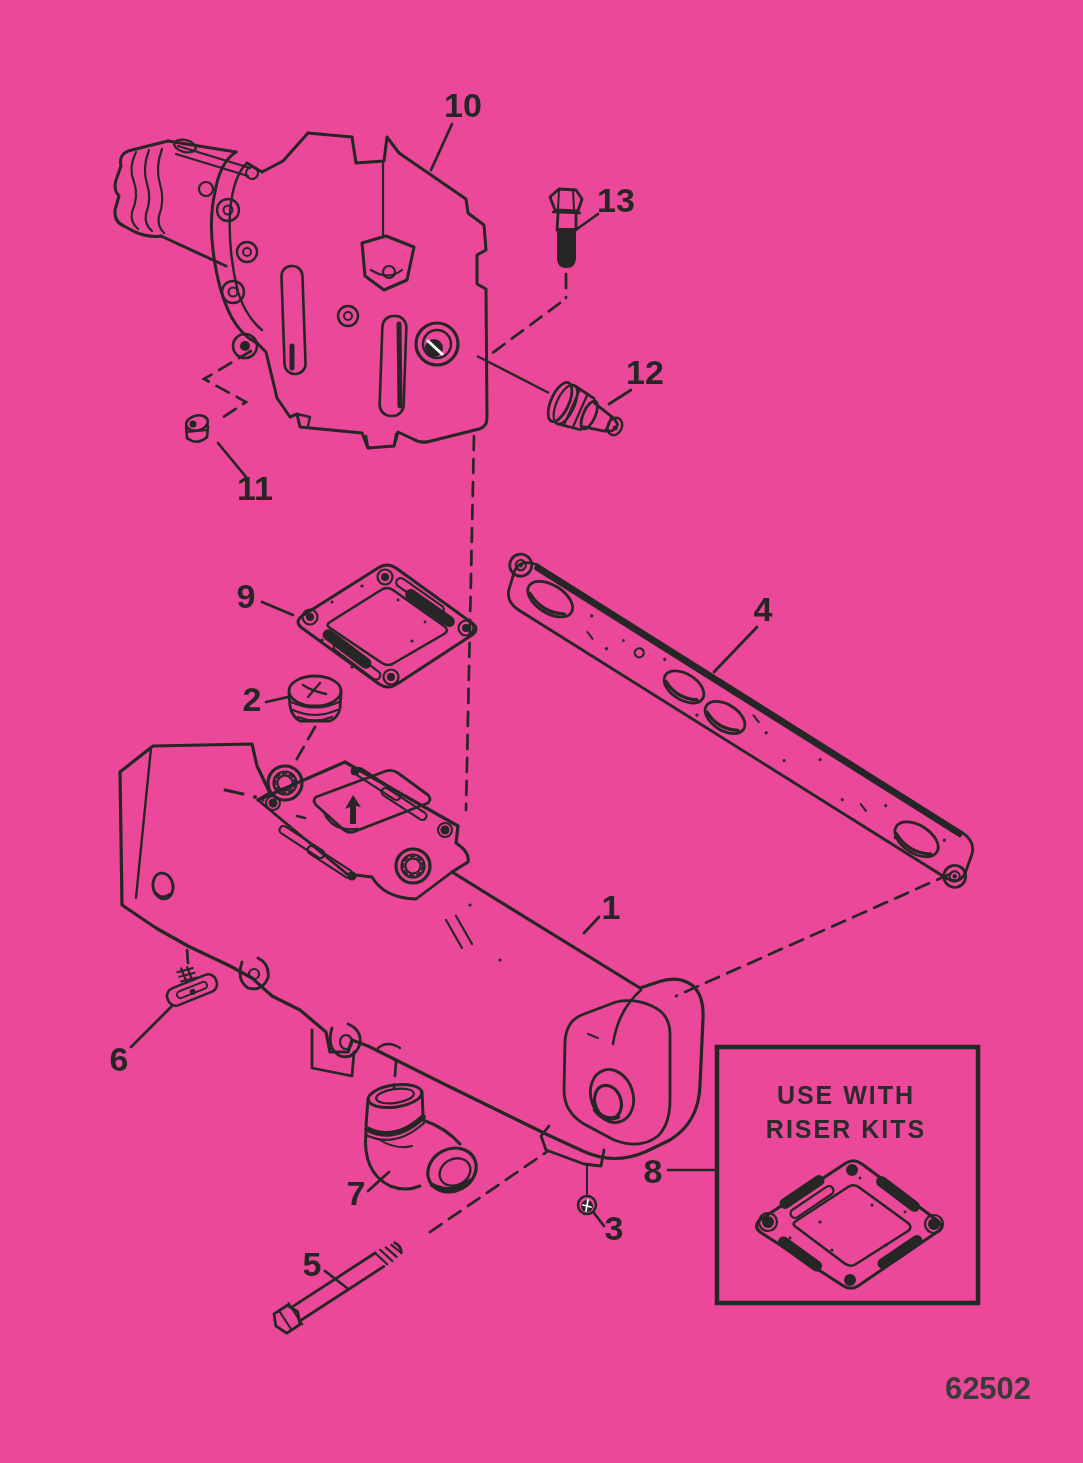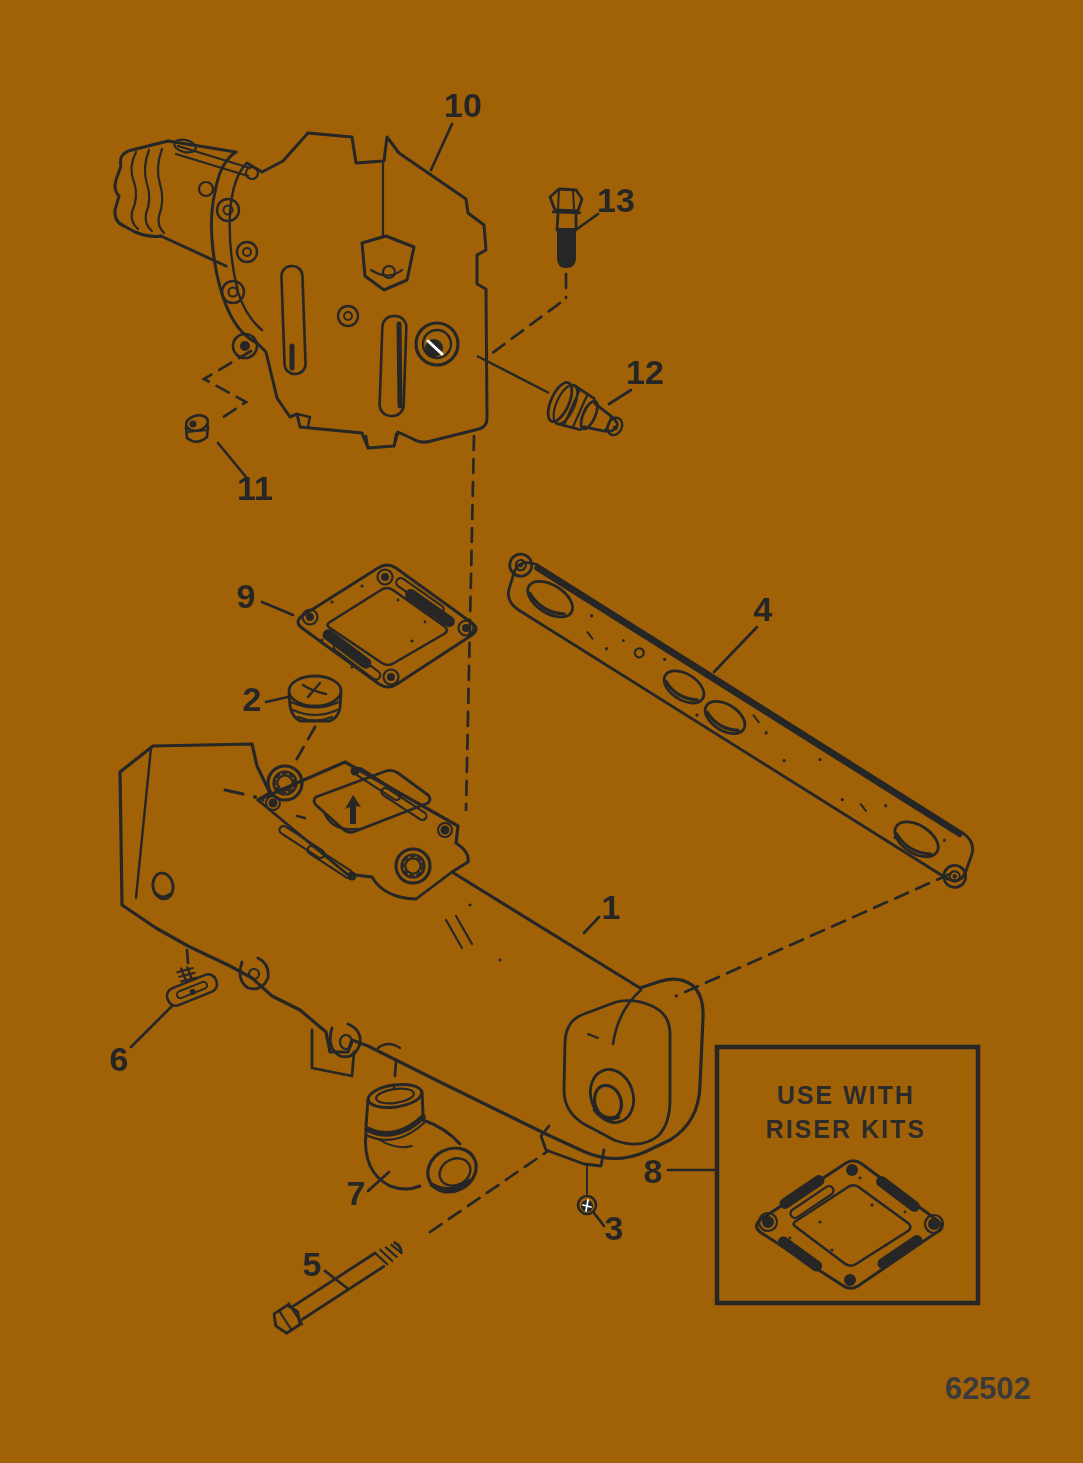--- a/index.html
+++ b/index.html
@@ -1,19 +1,19 @@
 <!DOCTYPE html>
 <html><head>
 <meta charset="utf-8">
 <style>
   html,body{margin:0;padding:0;background:#e8e8e8;}
   .canvas{
     position:relative;
     width:1083px;height:1463px;
-    background:#a16207;
+    background:#ec4899;
     font-family:"Liberation Sans",sans-serif;
     overflow:hidden;
   }
   svg{position:absolute;left:0;top:0;}
   .callout{
     font-family:"Liberation Sans",sans-serif;
     font-weight:bold;
     font-size:34px;
     fill:#262626;
   }

